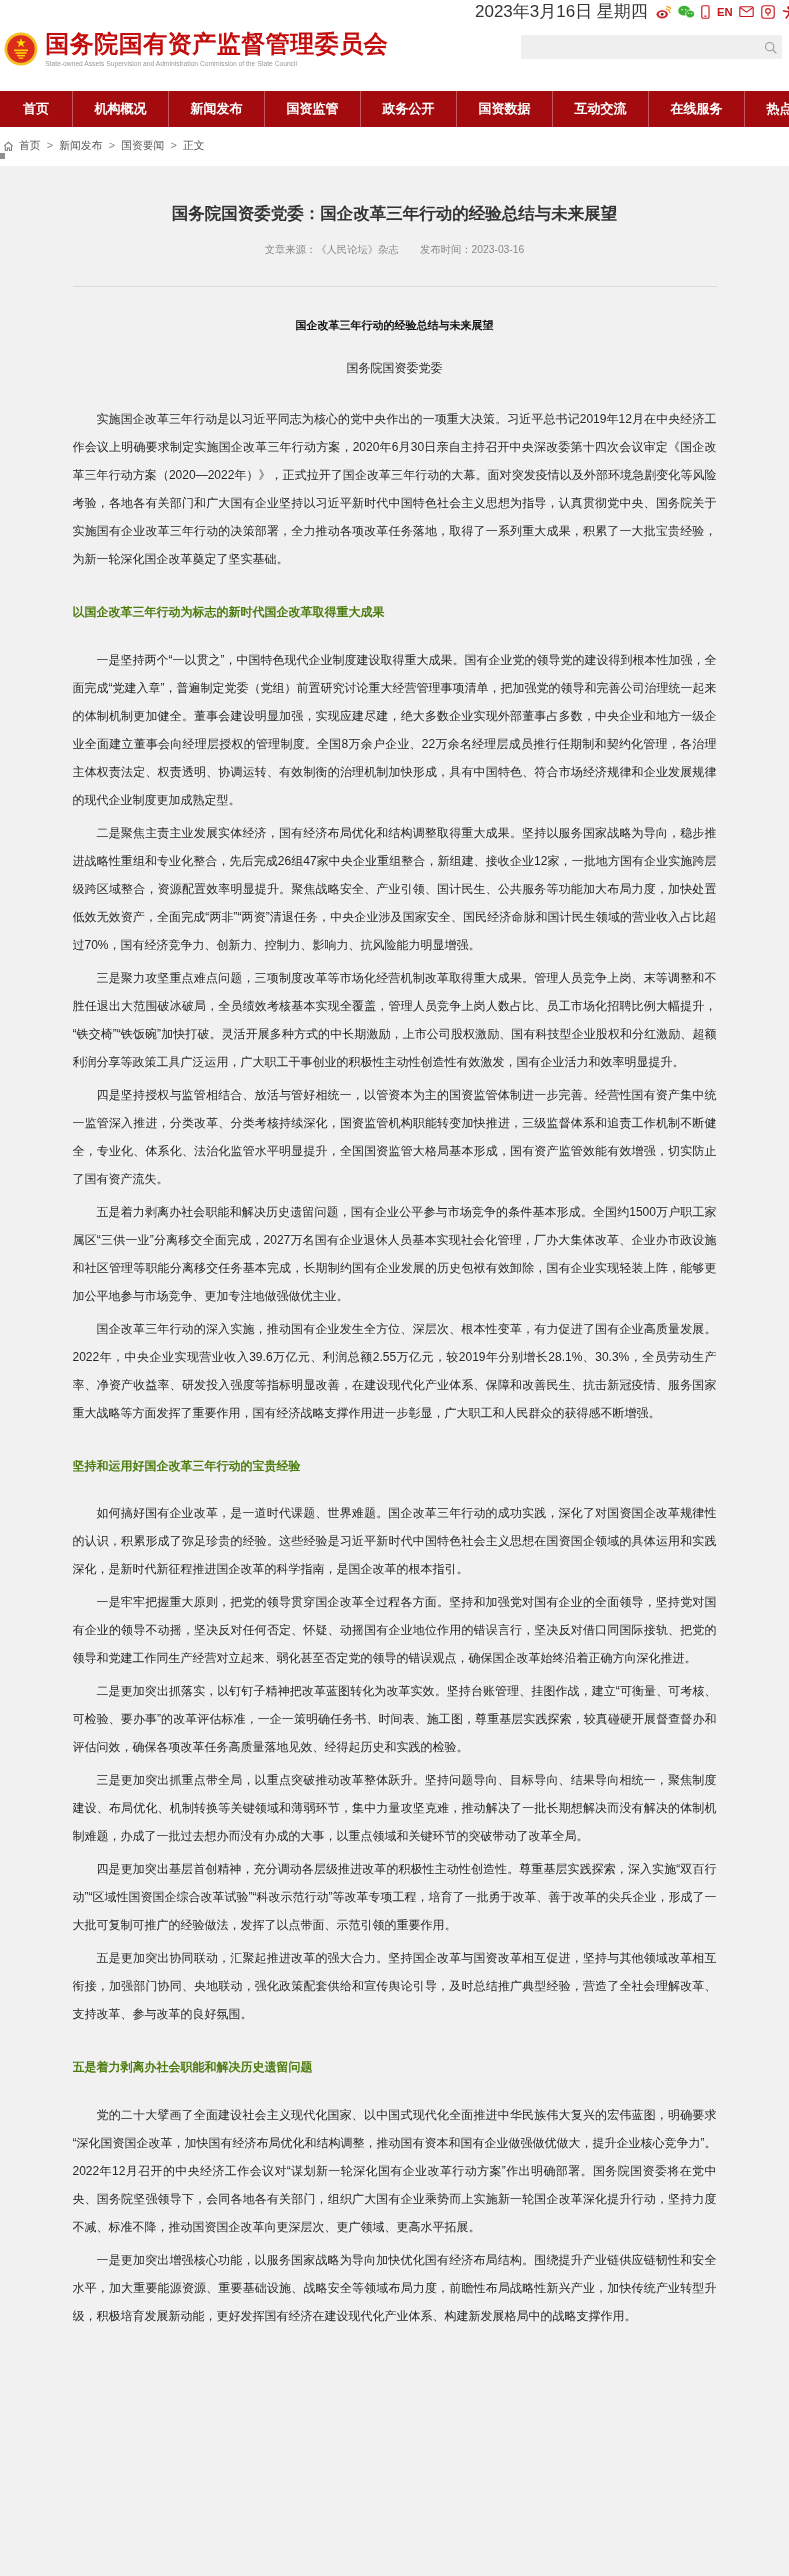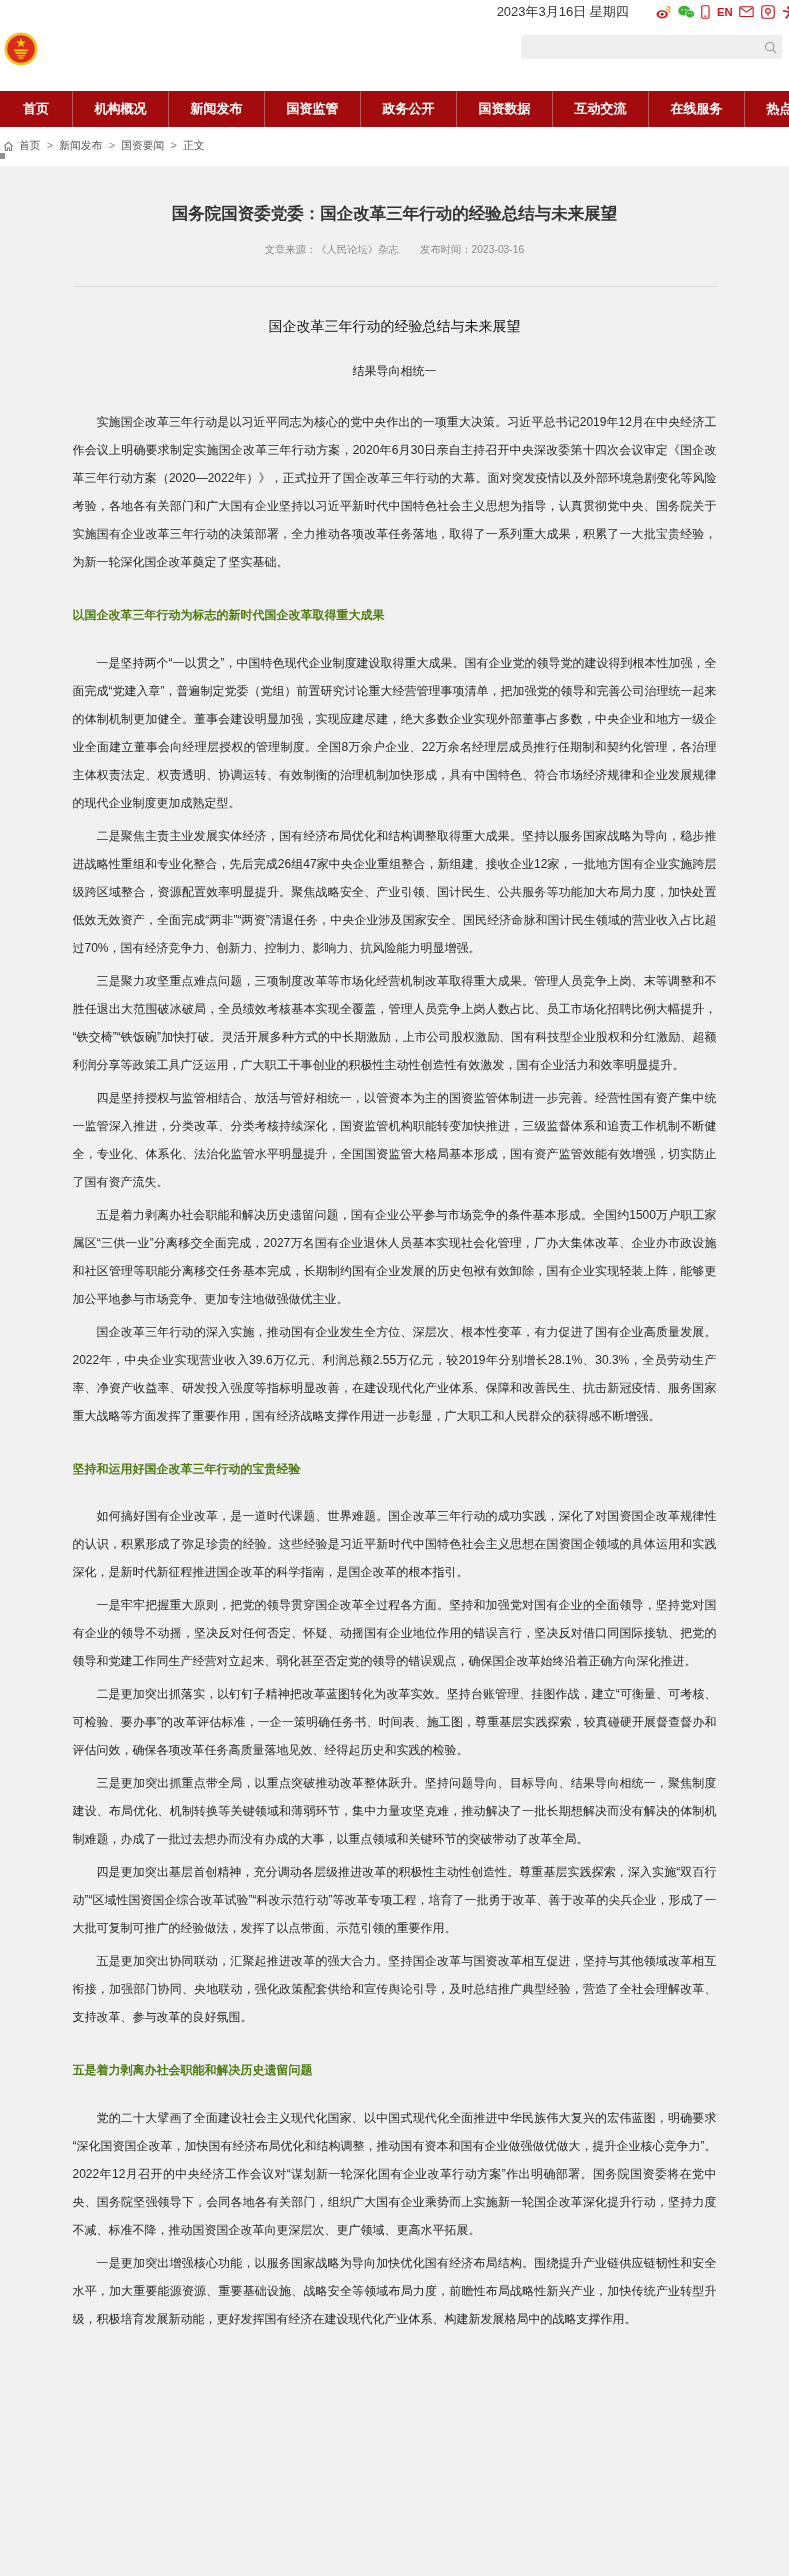--- a/index.html
+++ b/index.html
@@ -1,21 +1,21 @@
 <!DOCTYPE html>
 <html lang="zh" style="font-size:8.2px"><head>
 <meta charset="utf-8">
 <style>
   html,body{margin:0;padding:0;}
   body{width:789px;height:3928px;overflow:hidden;background:#fff;position:relative;
        font-family:"Liberation Sans","DejaVu Sans",sans-serif;}
   
   .topbar{height:23px;position:relative;overflow:hidden;}
   .topbar-right{position:absolute;right:0;top:0;height:23px;display:flex;align-items:center;gap:6.7px;}
-  .topbar-date{font-size:13px;color:#333;margin-right:20px;white-space:nowrap;}
+  .topbar-date{font-size:17px;color:#333;margin-right:1px;white-space:nowrap;}
   .tb-icon{display:flex;align-items:center;justify-content:center;cursor:pointer;}
   .tb-en{color:#c9161c;font-weight:bold;font-size:11.3px;}
   .tb-cut{margin-right:-6.7px;}
   
   .header{height:52px;position:relative;display:flex;align-items:center;padding-left:4.1px;box-sizing:border-box;}
   .emblem{width:34px;height:34px;flex:none;margin-right:7.2px;}
   .site-title-cn{font-size:24px;font-weight:bold;color:#c30d0d;letter-spacing:0.5px;line-height:1.1;white-space:nowrap;}
   .site-title-en{font-size:6.7px;color:#999;margin-top:3.1px;white-space:nowrap;}
   .searchbox{position:absolute;right:7.2px;top:12.4px;width:261px;height:24px;background:#efefef;border-radius:1.5px;
              display:flex;align-items:center;}
@@ -32,21 +32,21 @@
   .breadcrumb .sep{color:#888;margin:0 6.2px;}
   .breadcrumb a{color:#555;text-decoration:none;cursor:pointer;}
   .bc-home{margin-right:5.2px;display:flex;align-items:center;}
   .stray{position:absolute;left:0;top:153px;width:4.6px;height:5.7px;background:#8f8f8f;}
   
   .main{background:#f1f1f1;height:3573px;position:relative;}
   .article-col{width:644px;margin:0 auto;}
   .page-title{padding-top:37px;text-align:center;font-size:16.5px;font-weight:bold;color:#333;}
   .meta{text-align:center;margin-top:18.5px;font-size:10.3px;color:#888;padding-bottom:29px;border-bottom:0.5px solid #dcdcdc;}
   .meta span{margin:0 9.3px;}
-  .doc-title{margin-top:31px;text-align:center;font-size:14px;font-weight:normal;color:#111;}
+  .doc-title{margin-top:31px;text-align:center;font-size:11px;font-weight:bold;color:#111;}
   .doc-author{margin-top:27px;text-align:center;font-size:12px;color:#222;}
   .doc-body{margin-top:23px;max-height:2937px;overflow:hidden;}
   .doc-body p.p{font-size:12px;line-height:28px;text-align:justify;text-indent:2em;color:#262626;margin:5px 0;}
   .doc-body p.h{font-size:12px;line-height:28px;font-weight:bold;color:#4d7c0f;text-indent:0;margin:25px 0 19.6px;}
 </style>
 </head>
 <body>
 
 <div class="topbar">
   <div class="topbar-right">
@@ -105,20 +105,24 @@
     <svg width="34" height="34" viewBox="0 0 68 68">
       <circle cx="34" cy="34" r="33" fill="#f2c128"></circle>
       <circle cx="34" cy="34" r="27.5" fill="#dc2c1e"></circle>
       <polygon points="34,12 36.4,19 43.5,19 37.8,23.4 40,30.4 34,26.1 28,30.4 30.2,23.4 24.5,19 31.6,19" fill="#ffde00"></polygon>
       <rect x="20" y="35" width="28" height="3.4" fill="#ffd400"></rect>
       <rect x="23" y="40.5" width="22" height="3.2" fill="#ffd400"></rect>
       <rect x="26" y="45.8" width="16" height="3" fill="#ffd400"></rect>
       <rect x="29.5" y="51" width="9" height="2.6" fill="#ffd400"></rect>
     </svg>
   </span>
+  <div>
+    <div class="site-title-cn">国务院国有资产监督管理委员会</div>
+    <div class="site-title-en">State-owned Assets Supervision and Administration Commission of the State Council</div>
+  </div>
   <div class="searchbox">
     <input type="text" value="" style="">
     <span class="search-btn">
       <svg width="13.4" height="13.4" viewBox="0 0 26 26">
         <circle cx="11" cy="11" r="8" fill="none" stroke="#9b9b9b" stroke-width="2.2"></circle>
         <line x1="17" y1="17" x2="24" y2="24" stroke="#9b9b9b" stroke-width="2.2"></line>
       </svg>
     </span>
   </div>
 </div>
@@ -149,21 +153,21 @@
 <div class="stray"></div>
 
 <div class="main">
   <div class="article-col">
     <div class="page-title">国务院国资委党委：国企改革三年行动的经验总结与未来展望</div>
     <div class="meta">
       <span>文章来源：《人民论坛》杂志</span>
       <span>发布时间：2023-03-16</span>
     </div>
     <div class="doc-title">国企改革三年行动的经验总结与未来展望</div>
-    <div class="doc-author">结果导向相统一</div>
+    <div class="doc-author">国务院国资委党委</div>
     <div class="doc-body">
         <p class="p">实施国企改革三年行动是以习近平同志为核心的党中央作出的一项重大决策。习近平总书记2019年12月在中央经济工作会议上明确要求制定实施国企改革三年行动方案，2020年6月30日亲自主持召开中央深改委第十四次会议审定《国企改革三年行动方案（2020—2022年）》，正式拉开了国企改革三年行动的大幕。面对突发疫情以及外部环境急剧变化等风险考验，各地各有关部门和广大国有企业坚持以习近平新时代中国特色社会主义思想为指导，认真贯彻党中央、国务院关于实施国有企业改革三年行动的决策部署，全力推动各项改革任务落地，取得了一系列重大成果，积累了一大批宝贵经验，为新一轮深化国企改革奠定了坚实基础。</p>
         <p class="h">以国企改革三年行动为标志的新时代国企改革取得重大成果</p>
         <p class="p">一是坚持两个“一以贯之”，中国特色现代企业制度建设取得重大成果。国有企业党的领导党的建设得到根本性加强，全面完成“党建入章”，普遍制定党委（党组）前置研究讨论重大经营管理事项清单，把加强党的领导和完善公司治理统一起来的体制机制更加健全。董事会建设明显加强，实现应建尽建，绝大多数企业实现外部董事占多数，中央企业和地方一级企业全面建立董事会向经理层授权的管理制度。全国8万余户企业、22万余名经理层成员推行任期制和契约化管理，各治理主体权责法定、权责透明、协调运转、有效制衡的治理机制加快形成，具有中国特色、符合市场经济规律和企业发展规律的现代企业制度更加成熟定型。</p>
         <p class="p">二是聚焦主责主业发展实体经济，国有经济布局优化和结构调整取得重大成果。坚持以服务国家战略为导向，稳步推进战略性重组和专业化整合，先后完成26组47家中央企业重组整合，新组建、接收企业12家，一批地方国有企业实施跨层级跨区域整合，资源配置效率明显提升。聚焦战略安全、产业引领、国计民生、公共服务等功能加大布局力度，加快处置低效无效资产，全面完成“两非”“两资”清退任务，中央企业涉及国家安全、国民经济命脉和国计民生领域的营业收入占比超过70%，国有经济竞争力、创新力、控制力、影响力、抗风险能力明显增强。</p>
         <p class="p">三是聚力攻坚重点难点问题，三项制度改革等市场化经营机制改革取得重大成果。管理人员竞争上岗、末等调整和不胜任退出大范围破冰破局，全员绩效考核基本实现全覆盖，管理人员竞争上岗人数占比、员工市场化招聘比例大幅提升，“铁交椅”“铁饭碗”加快打破。灵活开展多种方式的中长期激励，上市公司股权激励、国有科技型企业股权和分红激励、超额利润分享等政策工具广泛运用，广大职工干事创业的积极性主动性创造性有效激发，国有企业活力和效率明显提升。</p>
         <p class="p">四是坚持授权与监管相结合、放活与管好相统一，以管资本为主的国资监管体制进一步完善。经营性国有资产集中统一监管深入推进，分类改革、分类考核持续深化，国资监管机构职能转变加快推进，三级监督体系和追责工作机制不断健全，专业化、体系化、法治化监管水平明显提升，全国国资监管大格局基本形成，国有资产监管效能有效增强，切实防止了国有资产流失。</p>
         <p class="p">五是着力剥离办社会职能和解决历史遗留问题，国有企业公平参与市场竞争的条件基本形成。全国约1500万户职工家属区“三供一业”分离移交全面完成，2027万名国有企业退休人员基本实现社会化管理，厂办大集体改革、企业办市政设施和社区管理等职能分离移交任务基本完成，长期制约国有企业发展的历史包袱有效卸除，国有企业实现轻装上阵，能够更加公平地参与市场竞争、更加专注地做强做优主业。</p>
         <p class="p">国企改革三年行动的深入实施，推动国有企业发生全方位、深层次、根本性变革，有力促进了国有企业高质量发展。2022年，中央企业实现营业收入39.6万亿元、利润总额2.55万亿元，较2019年分别增长28.1%、30.3%，全员劳动生产率、净资产收益率、研发投入强度等指标明显改善，在建设现代化产业体系、保障和改善民生、抗击新冠疫情、服务国家重大战略等方面发挥了重要作用，国有经济战略支撑作用进一步彰显，广大职工和人民群众的获得感不断增强。</p>
         <p class="h">坚持和运用好国企改革三年行动的宝贵经验</p>

